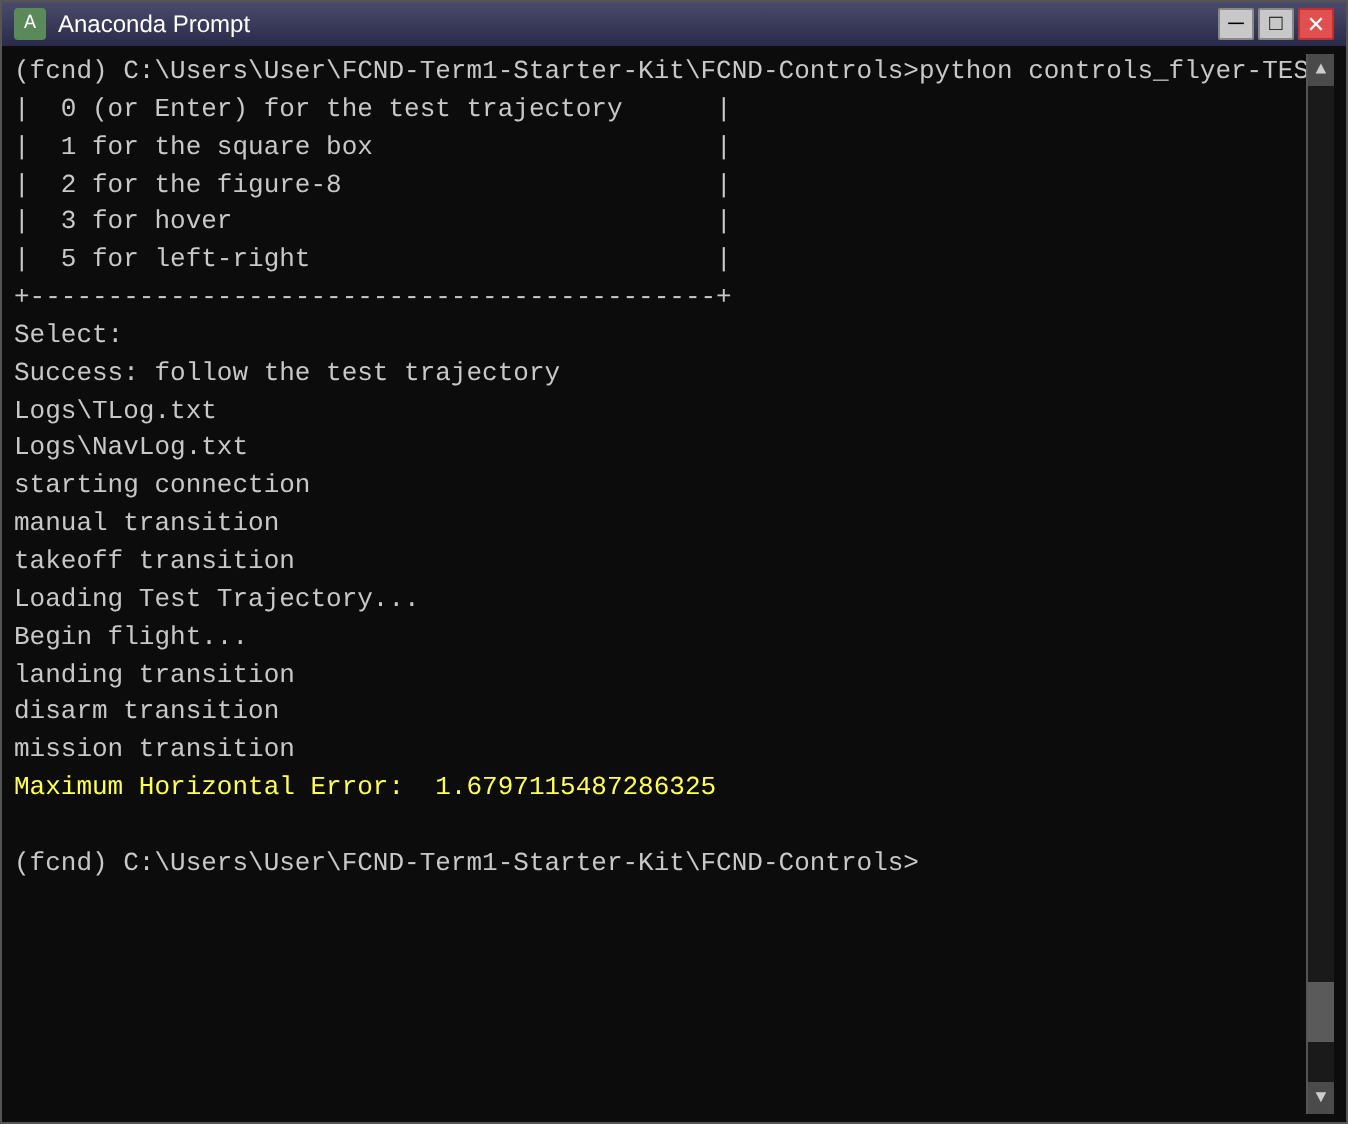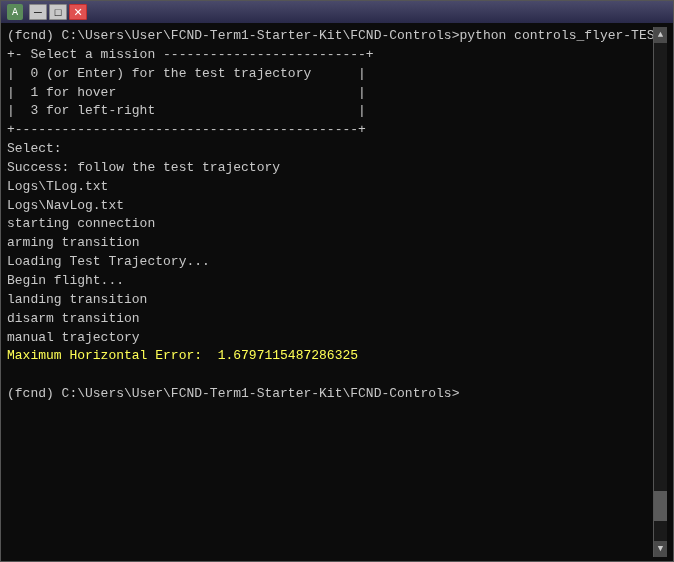--- a/index.html
+++ b/index.html
@@ -129,45 +129,48 @@
     .line-yellow { color: #ffff55; margin-top: 37px; }
     .line-white { color: #c8c8c8; }
   </style>
 </head>
 <body>
 
 <div class="window">
 
   <div class="title-bar">
     <div class="title-bar-icon">A</div>
+    <span class="title-bar-text">Anaconda Prompt</span>
     <div class="title-bar-buttons">
       <div class="tb-btn minimize">─</div>
       <div class="tb-btn maximize">□</div>
       <div class="tb-btn close">✕</div>
     </div>
   </div>
 
   <div class="terminal-body">
     <div class="terminal-content" id="terminal-lines"><span class="line-white">(fcnd) C:\Users\User\FCND-Term1-Starter-Kit\FCND-Controls&gt;python controls_flyer-TEST.py
-</span><span class="line-white">+- Select a mission --------------------------+
 </span><span class="line-white">|  0 (or Enter) for the test trajectory      |
-</span><span class="line-white">|  1 for hover                               |
-</span><span class="line-white">|  3 for left-right                          |
+</span><span class="line-white">|  1 for the square box                      |
+</span><span class="line-white">|  2 for the figure-8                        |
+</span><span class="line-white">|  3 for hover                               |
+</span><span class="line-white">|  5 for left-right                          |
 </span><span class="line-white">+--------------------------------------------+
 </span><span class="line-white">Select:
 </span><span class="line-white">Success: follow the test trajectory
 </span><span class="line-white">Logs\TLog.txt
 </span><span class="line-white">Logs\NavLog.txt
 </span><span class="line-white">starting connection
-</span><span class="line-white">arming transition
+</span><span class="line-white">manual transition
+</span><span class="line-white">takeoff transition
 </span><span class="line-white">Loading Test Trajectory...
 </span><span class="line-white">Begin flight...
 </span><span class="line-white">landing transition
 </span><span class="line-white">disarm transition
-</span><span class="line-white">manual trajectory
+</span><span class="line-white">mission transition
 </span><span class="line-yellow">Maximum Horizontal Error:  1.6797115487286325
 </span><span class="line-white">
 </span><span class="line-white">(fcnd) C:\Users\User\FCND-Term1-Starter-Kit\FCND-Controls&gt;
 </span></div>
     <div class="scrollbar">
       <div class="scrollbar-up">▲</div>
       <div class="scrollbar-track">
         <div class="scrollbar-thumb"></div>
       </div>
       <div class="scrollbar-down">▼</div>

